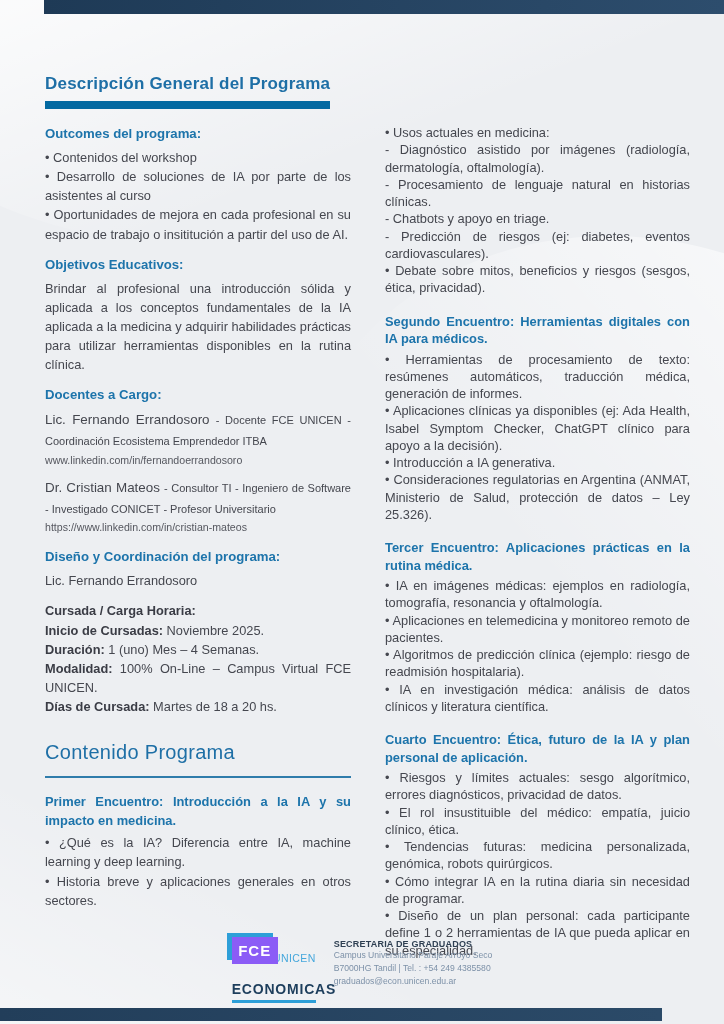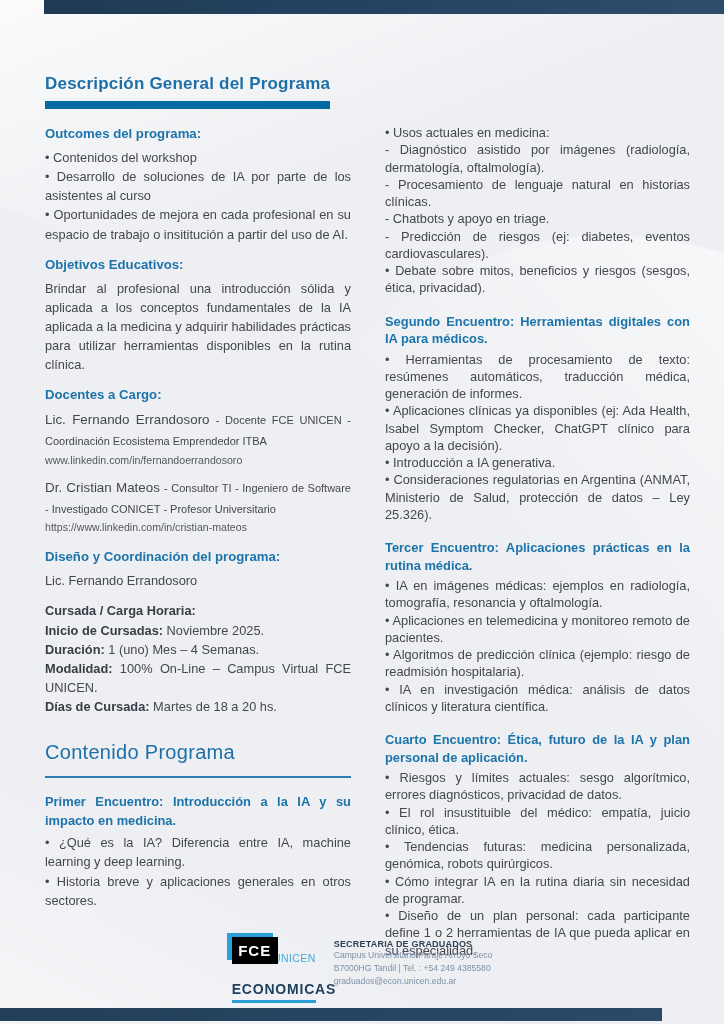--- a/index.html
+++ b/index.html
@@ -56,21 +56,21 @@
   .enc-title { color:#1d74ab; font-weight:bold; font-size:12.9px; margin:16px 0 3px 0; text-align:justify; }
   .enc-title.first { margin-top:0; }
 
   
   .footer { position:absolute; top:937px; left:0; width:100%;
             display:flex; justify-content:center; align-items:flex-start; gap:18px; }
   .logo { width:84px; }
   .logo-row1 { display:flex; align-items:flex-end; }
   .logo-box-wrap { position:relative; width:46px; height:27px; }
   .logo-back { position:absolute; left:-5px; top:-4px; width:46px; height:27px; background:#2d9fd8; }
-  .logo-fce { position:absolute; left:0; top:0; width:46px; height:27px; background:#000000;
+  .logo-fce { position:absolute; left:0; top:0; width:46px; height:27px; background:#8b5cf6;
     color:#ffffff; font-weight:bold; font-size:15px; letter-spacing:1px;
     display:flex; align-items:center; justify-content:center; }
   .logo-unicen { color:#45a7dc; font-size:10.5px; margin-left:4px; letter-spacing:0.4px; }
   .logo-econ { color:#1d3e5c; font-weight:bold; font-size:14px; letter-spacing:0.8px; margin-top:17px; }
   .logo-rule { height:3px; background:#2d9fd8; margin-top:3px; width:100%; }
 
   .sec-block { text-align:left; padding-top:2px; }
   .sec-title { font-weight:bold; color:#2e3f52; font-size:9px; letter-spacing:0.2px; }
   .sec-line  { color:#7d91a8; font-size:8.6px; line-height:1.5; text-decoration:none; display:block; }
 </style>

